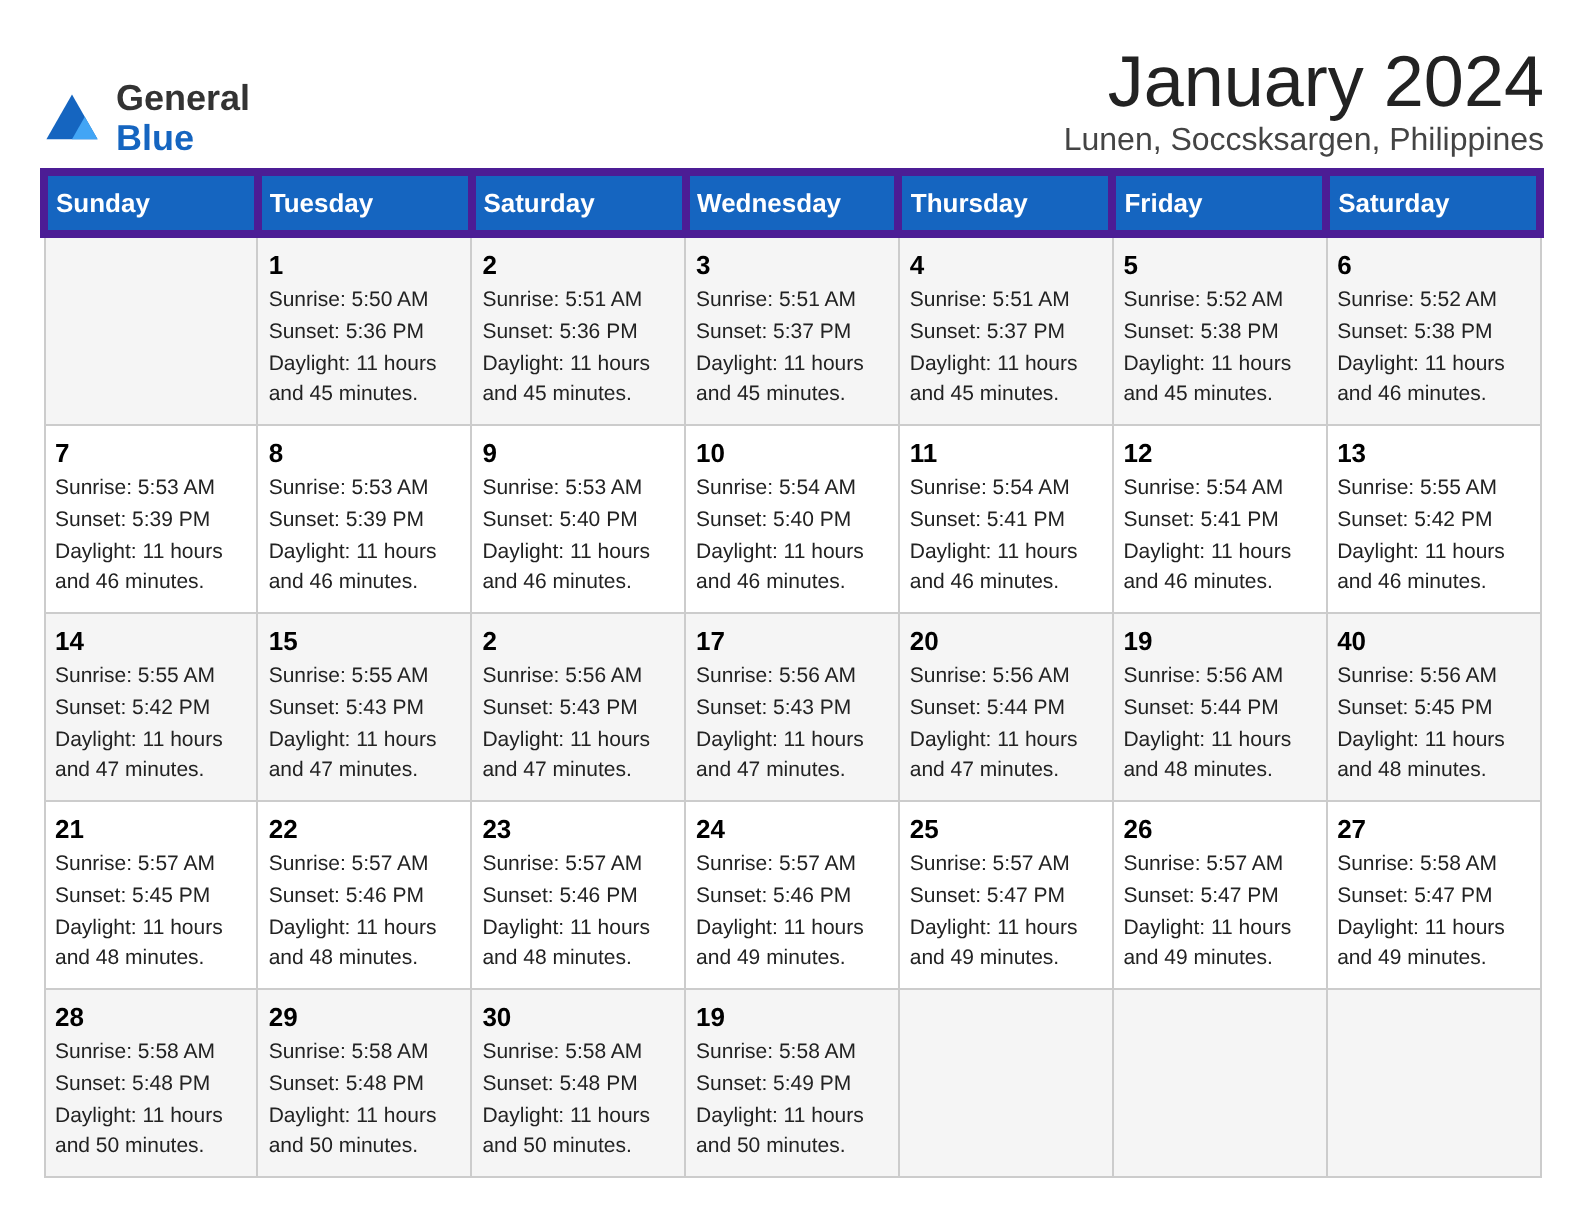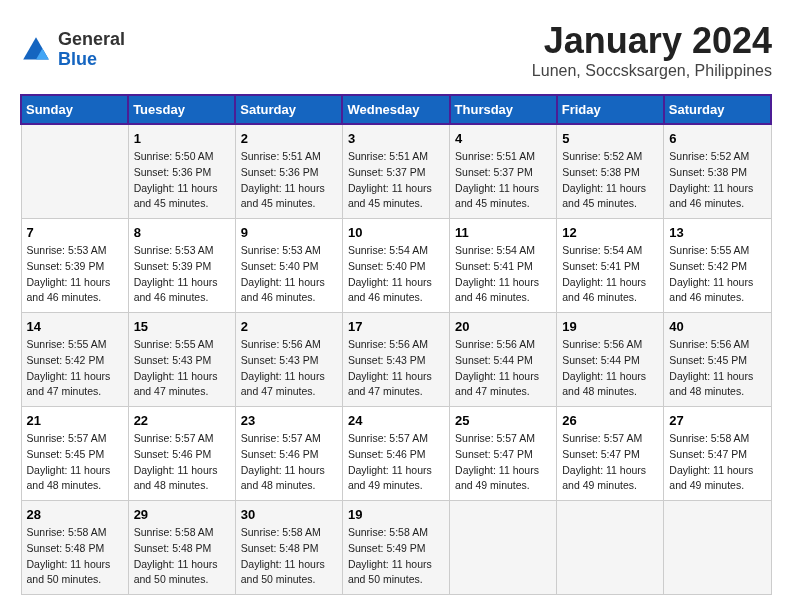--- a/index.html
+++ b/index.html
@@ -6,22 +6,22 @@
     body {
       font-family: Arial, sans-serif;
       background: #fff;
       width: 792px;
       min-height: 612px;
       padding: 20px;
     }
     .header-area {
       display: flex;
       justify-content: space-between;
-      align-items: center;
-      margin-bottom: 14px;
+      align-items: flex-end;
+      margin-bottom: 4px;
     }
     .logo {
       display: flex;
       align-items: center;
       gap: 6px;
     }
     .logo-text {
       font-size: 18px;
       font-weight: bold;
       line-height: 1.1;
@@ -30,40 +30,40 @@
     .logo-text span.blue { color: #1565c0; }
     .logo-icon {
       width: 32px;
       height: 32px;
     }
     .title-area {
       text-align: right;
     }
     .main-title {
       font-size: 36px;
-      font-weight: bold;
+      font-weight: normal;
       color: #222;
     }
     .subtitle {
       font-size: 16px;
       color: #444;
     }
     table {
       width: 100%;
       border-collapse: collapse;
       font-size: 11px;
     }
     thead tr th {
       background-color: #1565c0;
       color: #fff;
       padding: 6px 4px;
       text-align: left;
       font-size: 13px;
       font-weight: bold;
-      border: 2px solid #4c1d95;
+      border: 4px solid #4c1d95;
     }
     tbody tr td {
       vertical-align: top;
       padding: 6px 5px;
       border: 1px solid #ccc;
       min-height: 80px;
       width: 14.28%;
     }
     tbody tr:nth-child(odd) td {
       background-color: #f5f5f5;

